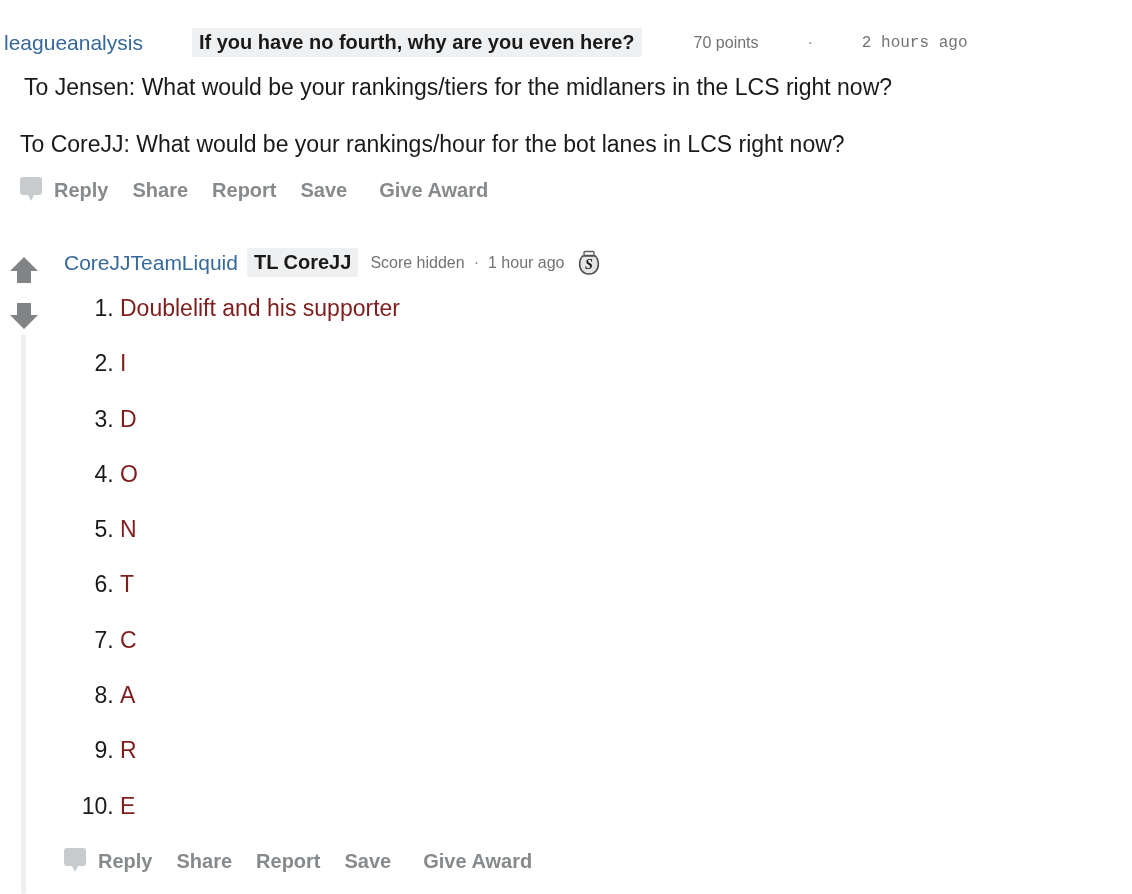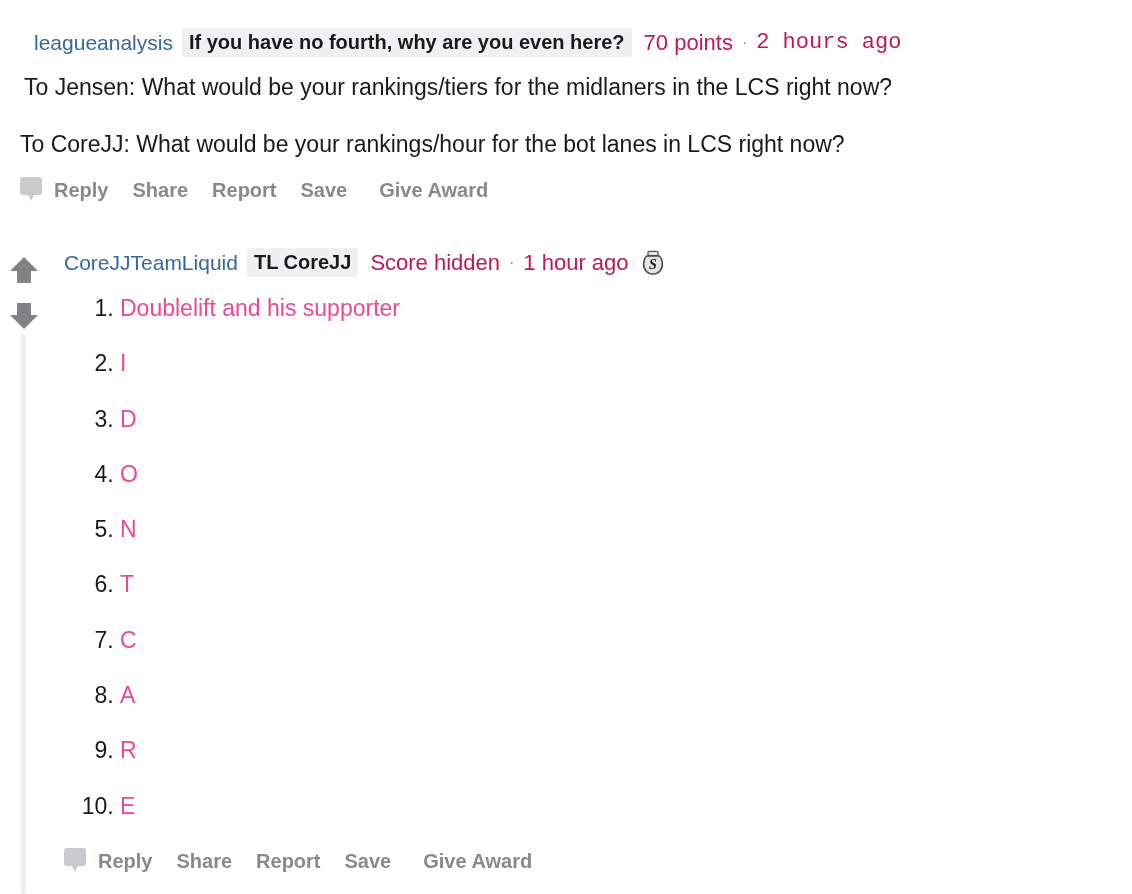--- a/index.html
+++ b/index.html
@@ -43,22 +43,22 @@
     color: #1a1a1b;
     font-weight: bold;
     font-size: 20px;
     padding: 2px 7px 3px 7px;
     border-radius: 2px;
     margin-left: 9px;
     line-height: 1.2;
   }
 
   .meta-text {
-    color: #be185d;
-    font-size: 22px;
+    color: #737373;
+    font-size: 16px;
     margin-left: 12px;
   }
 
   .meta-dot {
     color: #878a8c;
     font-size: 16px;
     margin: 0 9px;
   }
 
   .award-badge {
@@ -146,39 +146,39 @@
     top: 48px;
     margin: 0;
     padding: 0 0 0 56px;
     list-style: decimal;
     width: 700px;
   }
 
   .ordered-list li {
     font-size: 23px;
     line-height: 1.1;
-    color: #ec4899;
+    color: #7f1d1d;
     margin-bottom: 30px;
   }
   .ordered-list li::marker {
     color: #1a1a1b;
   }
 
   .reply-actions {
     position: absolute;
     left: 64px;
     top: 600px;
   }
 </style>
 </head>
 <body>
 
 <div class="comment-top">
 
-  <div class="meta-row" style="position:absolute; left:34px; top:28px;">
+  <div class="meta-row" style="position:absolute; left:4px; top:28px;gap:40px;">
     <a class="author-link" href="#">leagueanalysis</a>
     <span class="flair">If you have no fourth, why are you even here?</span>
     <span class="meta-text">70 points</span>
     <span class="meta-dot">·</span>
     <span class="meta-text" style="margin-left:0;font-family:Liberation Mono, monospace;">2 hours ago</span>
   </div>
 
   <p class="body-para" style="position:absolute; left:24px; top:72px; width:1090px;">To Jensen: What would be your rankings/tiers for the midlaners in the LCS right now?</p>
 
   <p class="body-para" style="position:absolute; left:20px; top:129px; width:1090px;">To CoreJJ: What would be your rankings/hour for the bot lanes in LCS right now?</p>

